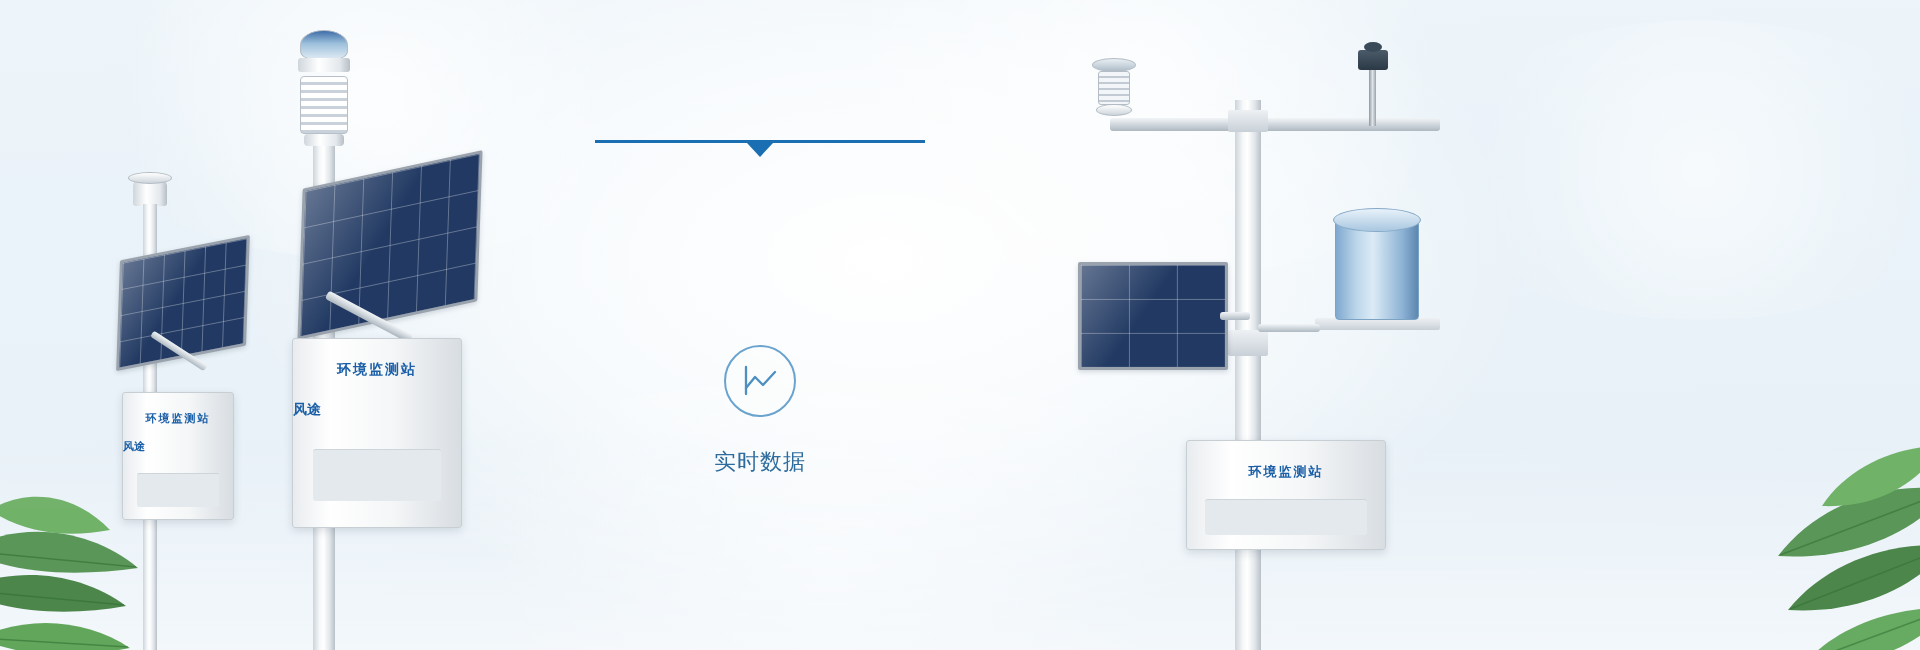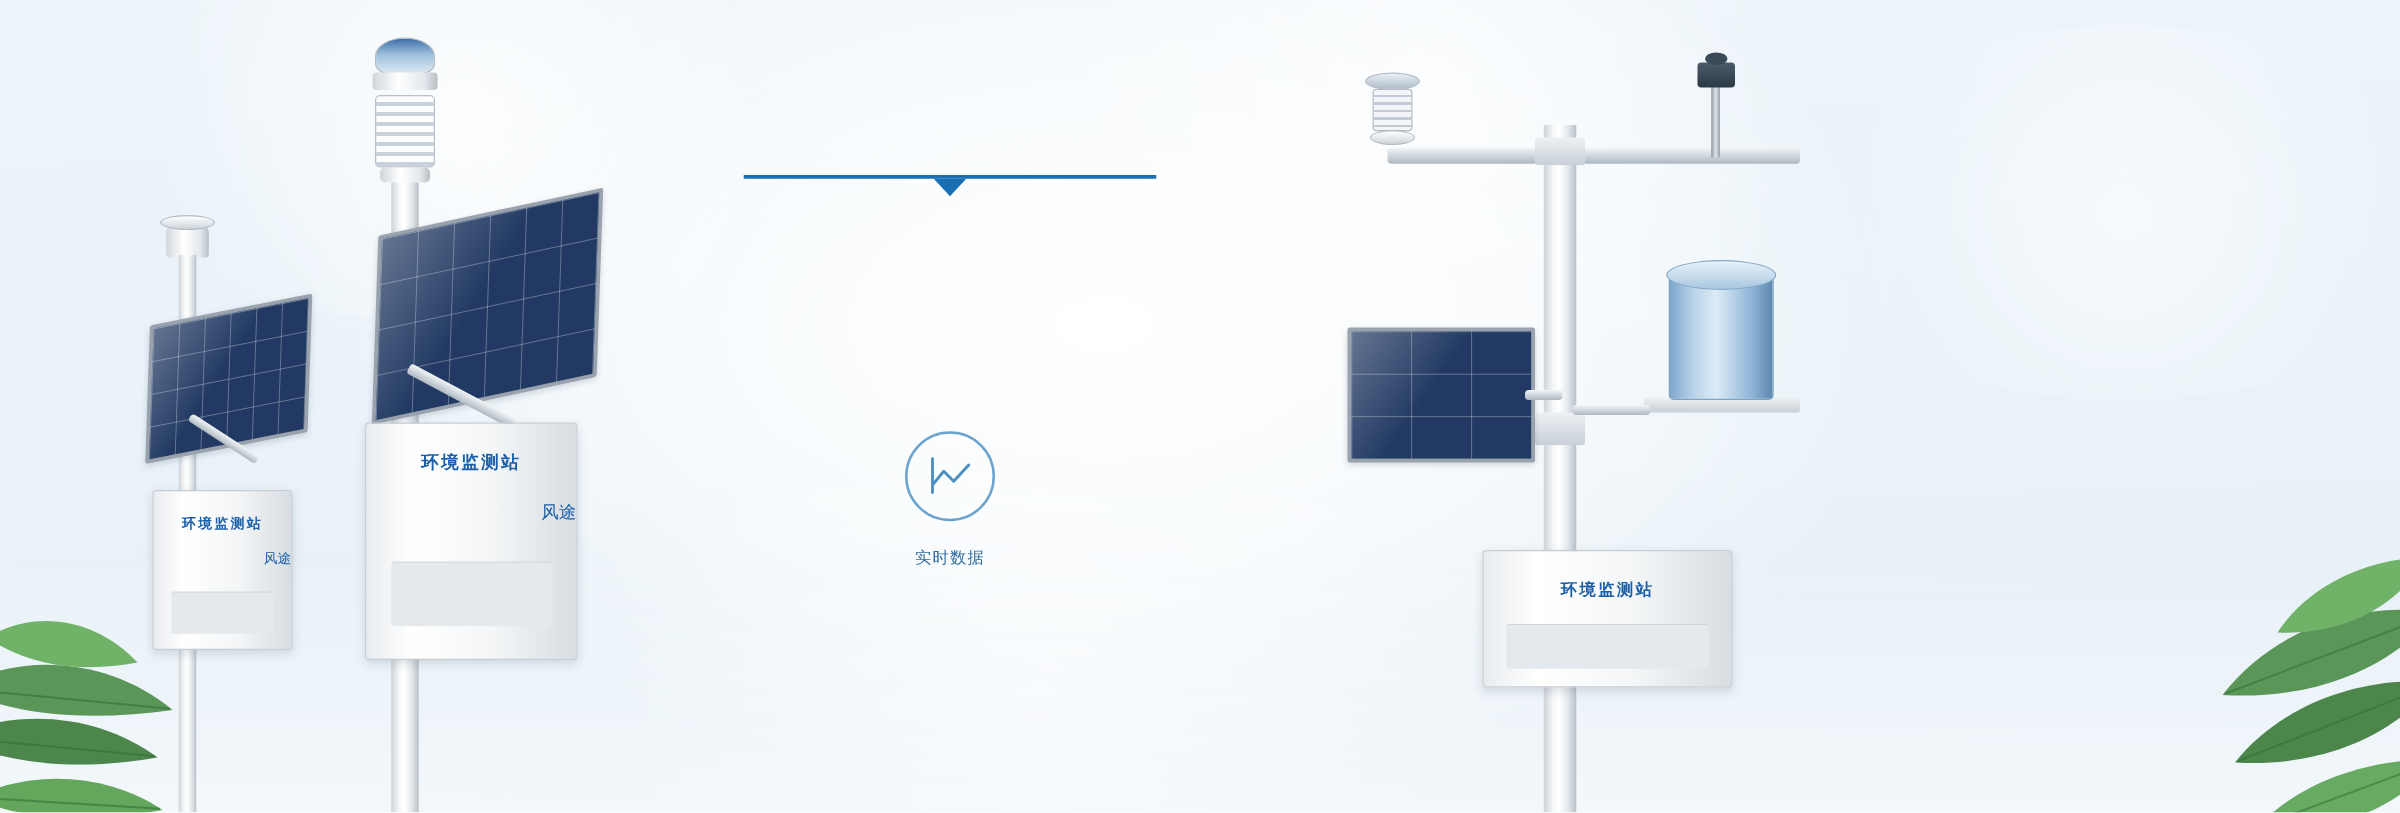--- a/index.html
+++ b/index.html
@@ -61,22 +61,22 @@
   }
   .cabinet .cab-label {
     position: absolute; left: 0; right: 0;
     text-align: center;
     color: #1a5fa8;
     font-weight: bold;
     letter-spacing: 2px;
     white-space: nowrap;
   }
   .cabinet .cab-brand {
-    position:absolute; left:0; right:0; text-align:right;
-    color:#1a5fa8; font-weight:normal; white-space:nowrap;
+    position:absolute; left:0; right:0; text-align:left;
+    color:#1a5fa8; font-weight:bold; white-space:nowrap;
   }
   .cab-strip { position:absolute; background:#e4e9ed; border-top:1px solid #cdd4da; }
 
   .sensor-head {
     position: absolute;
     background: linear-gradient(to right,#cfd6dc,#ffffff 40%,#e3e8ec 80%,#b7bfc6);
     border-radius: 4px;
   }
   .disc {
     position:absolute; border-radius:50%;
@@ -158,23 +158,23 @@
   .feature .circle {
     width: 72px; height: 72px;
     margin: 0 auto;
     border: 2px solid #6ba3cf;
     border-radius: 50%;
     display: flex; align-items: center; justify-content: center;
     background: rgba(255,255,255,.25);
   }
   .feature .circle svg { display: block; }
   .feature .flabel {
-    margin-top: 20px;
+    margin-top: 30px;
     font-family: Liberation Serif, serif;
-    font-size: 13px;
+    font-size: 22px;
     color: #2e6c9e;
     letter-spacing: 1px;
     white-space: nowrap;
   }
 </style>
 </head>
 <body>
 
 <div class="banner">
 

